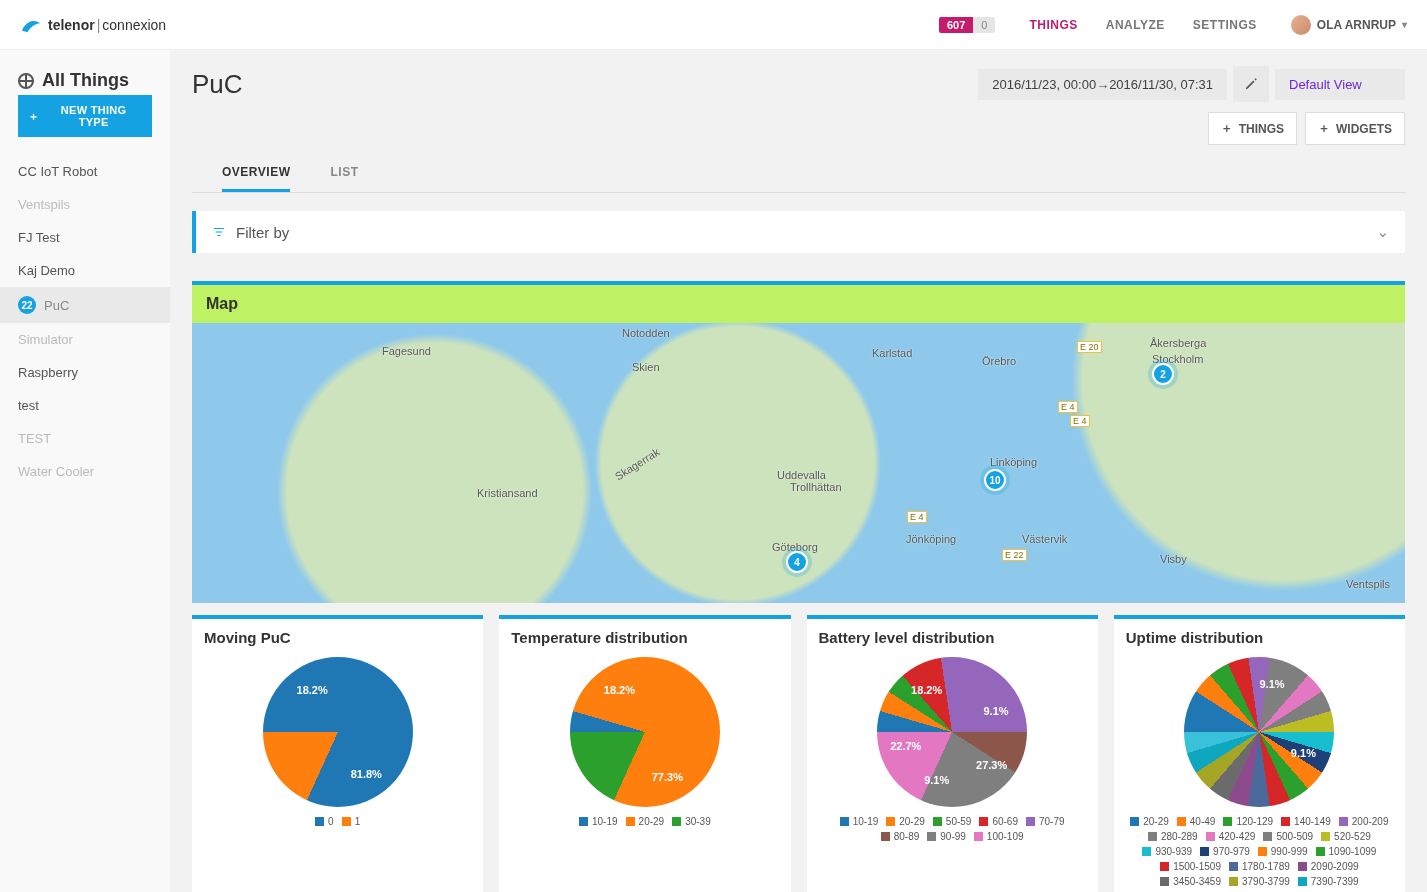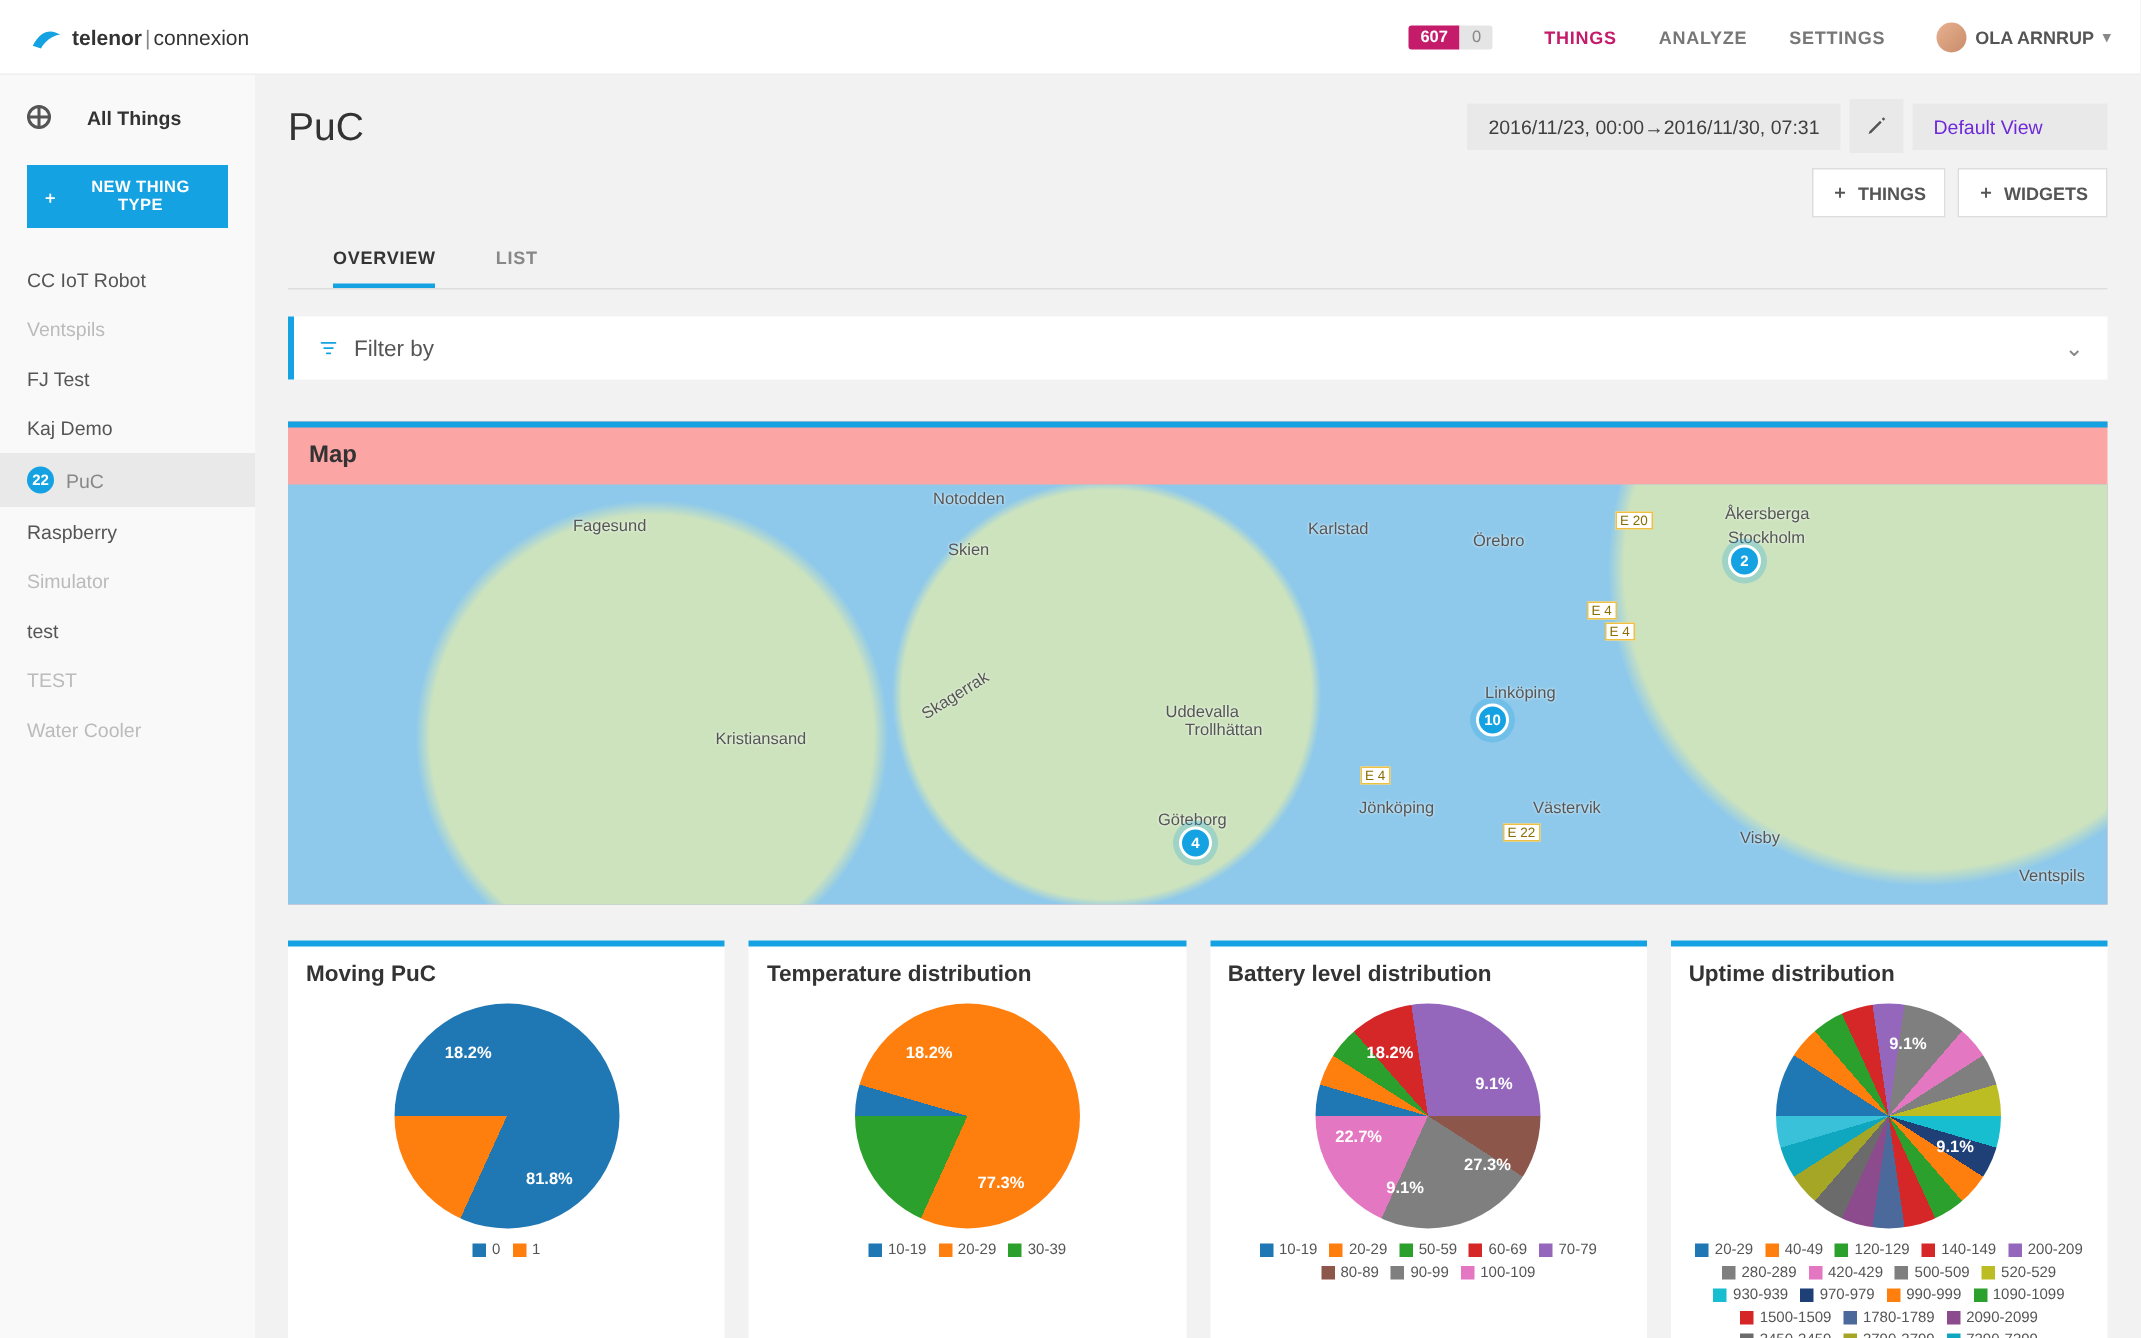--- a/index.html
+++ b/index.html
@@ -14,40 +14,40 @@
 .badge-pair { display: flex; margin-right: 20px; }
 .badge-pink { background: #c41b6a; color: #fff; padding: 2px 8px; font-size: 11px; font-weight: 600; border-radius: 2px 0 0 2px; }
 .badge-grey { background: #e5e5e5; color: #888; padding: 2px 8px; font-size: 11px; border-radius: 0 2px 2px 0; }
 .nav-link { font-size: 12px; font-weight: 600; letter-spacing: .5px; color: #777; margin: 0 14px; cursor: pointer; }
 .nav-link.active { color: #c41b6a; }
 .user-menu { display: flex; align-items: center; gap: 6px; margin-left: 20px; font-size: 12px; font-weight: 600; color: #555; cursor: pointer; }
 .avatar { width: 20px; height: 20px; border-radius: 50%; background: linear-gradient(135deg,#e7b18f,#c98c6b); }
 .caret { font-size: 10px; color: #888; }
 .main { flex: 1; display: flex; overflow: hidden; }
 .sidebar { width: 170px; background: #f9f9f9; padding: 20px 0; }
-.all-things { display: flex; align-items: center; gap: 24px; padding: 0 18px 24px; font-weight: 700; font-size: 13px; cursor: pointer; }
+.all-things { display: flex; align-items: center; gap: 8px; padding: 0 18px 4px; font-weight: 700; font-size: 18px; cursor: pointer; }
 .new-type-btn { margin: 0 18px 18px; background: #14a2e2; color: #fff; border: none; padding: 9px 10px; font-size: 11px; font-weight: 700; letter-spacing: .3px; display: flex; align-items: center; gap: 6px; cursor: pointer; }
 .side-item { padding: 9px 18px; font-size: 13px; color: #555; cursor: pointer; display: flex; align-items: center; gap: 8px; }
 .side-item.dim { color: #bbb; }
 .side-item.active { background: #e9e9e9; color: #888; }
 .side-item .count-badge { background: #14a2e2; color: #fff; border-radius: 50%; width: 18px; height: 18px; display: inline-flex; align-items: center; justify-content: center; font-size: 10px; font-weight: 600; }
 .content { flex: 1; padding: 16px 22px; overflow-y: auto; }
 .page-head { display: flex; align-items: center; margin-bottom: 10px; }
 .page-title { font-size: 26px; font-weight: 400; color: #333; flex: 1; }
 .date-picker { background: #e9e9e9; padding: 8px 14px; font-size: 13px; color: #404040; display: flex; align-items: center; gap: 0; cursor: pointer; text-align: right; }
 .edit-btn { background: #e9e9e9; width: 36px; height: 36px; display: flex; align-items: center; justify-content: center; margin-left: 6px; cursor: pointer; }
 .view-select { background: #e9e9e9; padding: 8px 28px 8px 14px; font-size: 13px; color: #6d28d9; margin-left: 6px; cursor: pointer; position: relative; min-width: 130px; }
 .add-row { display: flex; justify-content: flex-end; gap: 8px; margin-bottom: 10px; }
 .add-btn { background: #fff; border: 1px solid #ddd; padding: 7px 12px; font-size: 12px; font-weight: 600; color: #555; display: flex; align-items: center; gap: 6px; cursor: pointer; }
 .tabs { display: flex; gap: 40px; border-bottom: 1px solid #ddd; margin-bottom: 18px; padding-left: 30px; }
 .tab { padding: 10px 0; font-size: 12px; font-weight: 600; letter-spacing: .5px; color: #888; cursor: pointer; border-bottom: 3px solid transparent; }
 .tab.active { color: #333; border-color: #14a2e2; }
 .filter-bar { background: #fff; border-left: 4px solid #14a2e2; padding: 12px 16px; display: flex; align-items: center; gap: 10px; font-size: 15px; color: #555; margin-bottom: 28px; cursor: pointer; justify-content: center; }
 .filter-bar .chev { margin-left: auto; color: #888; }
-.panel { background: #fca5a5; border-top: 4px solid #14a2e2; margin-bottom: 24px; }
+.panel { background: #bef264; border-top: 4px solid #14a2e2; margin-bottom: 12px; }
 .panel-title { padding: 10px 14px; font-size: 16px; font-weight: 700; color: #333; }
 .map-body { height: 280px; background:
   linear-gradient(rgba(0,0,0,0), rgba(0,0,0,0)),
   radial-gradient(circle at 20% 60%, #cde3bd 15%, transparent 16%),
   radial-gradient(circle at 45% 50%, #cde3bd 20%, transparent 21%),
   radial-gradient(circle at 90% 20%, #cde3bd 18%, transparent 19%),
   #8ec9eb;
   position: relative; overflow: hidden;
 }
 .map-label { position: absolute; font-size: 11px; color: #555; text-shadow: 0 0 2px #fff; }
@@ -110,25 +110,25 @@
           <div class="side-item">
             <span>FJ Test</span>
           </div>
           <div class="side-item">
             <span>Kaj Demo</span>
           </div>
           <div class="side-item active">
             <span class="count-badge">22</span>
             <span>PuC</span>
           </div>
-          <div class="side-item">
-            <span>Raspberry</span>
-          </div>
           <div class="side-item dim">
             <span>Simulator</span>
+          </div>
+          <div class="side-item">
+            <span>Raspberry</span>
           </div>
           <div class="side-item">
             <span>test</span>
           </div>
           <div class="side-item dim">
             <span>TEST</span>
           </div>
           <div class="side-item dim">
             <span>Water Cooler</span>
           </div>

